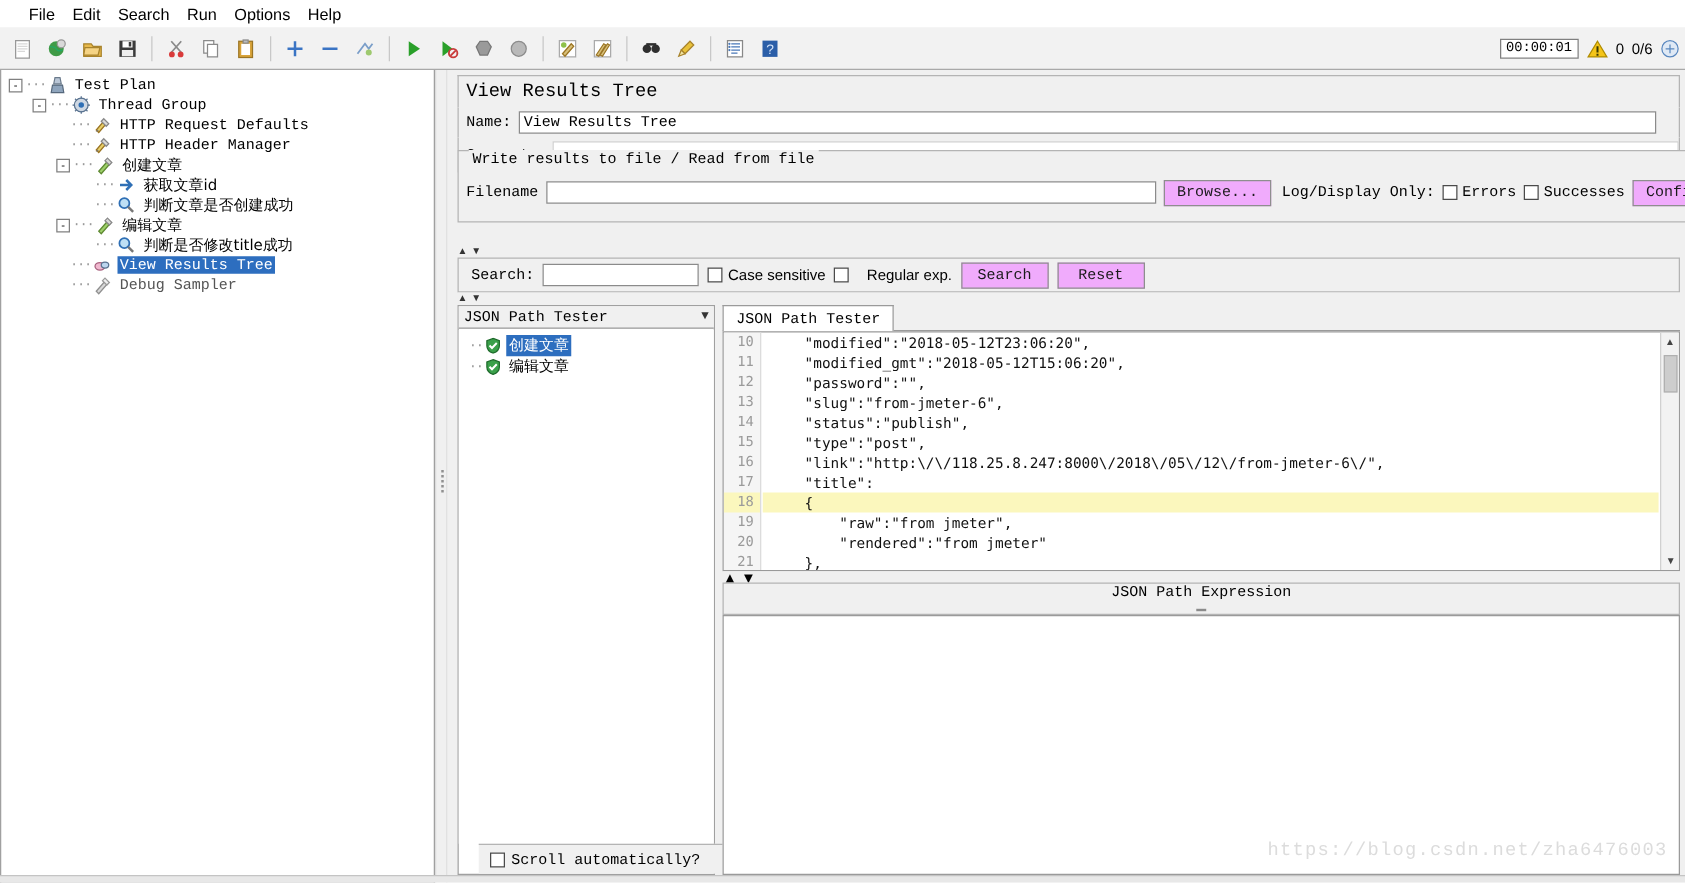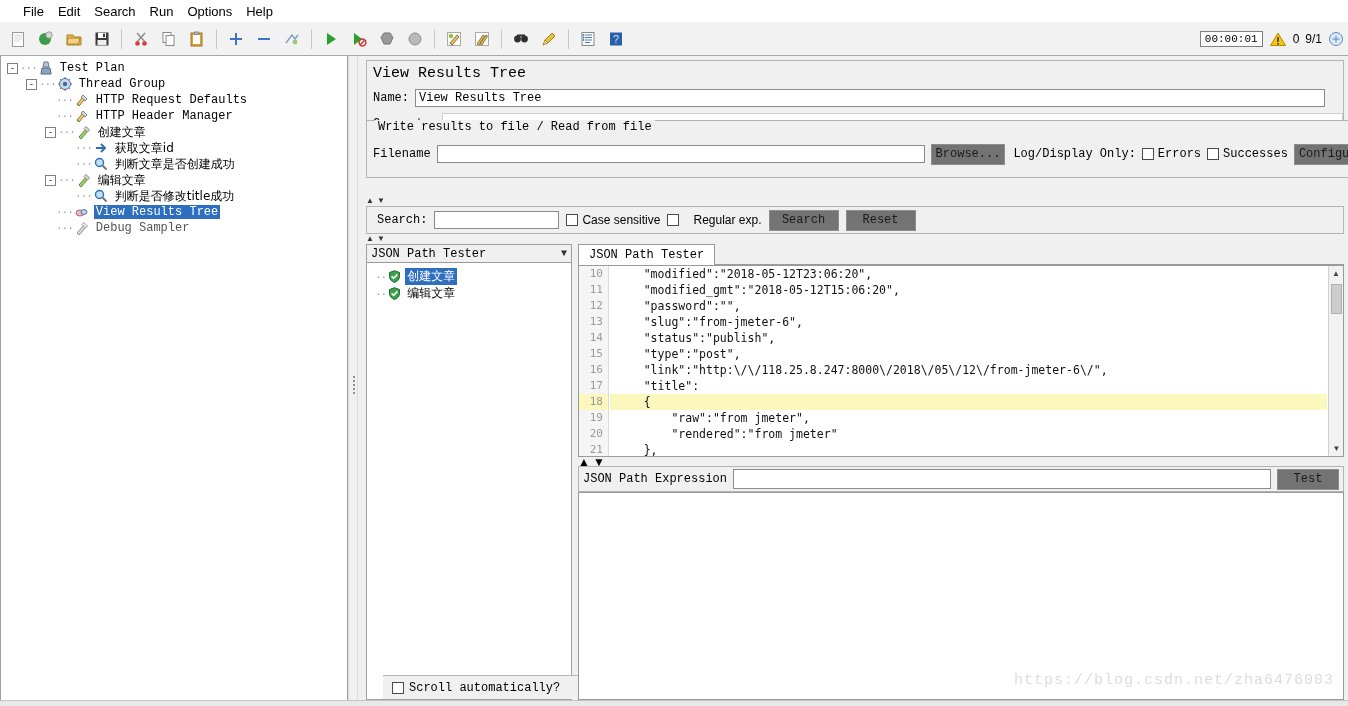--- a/index.html
+++ b/index.html
@@ -129,23 +129,23 @@
   .group-file {
     position:absolute; left:8px; top:64px; width:1138px; height:58px;
     border:1px solid #b4b4b4; background:#f0f0f0;
   }
   .group-file .legend {
     position:absolute; left:8px; top:-1px; font-family:"Liberation Mono", monospace; font-size:12px;
     background:#f0f0f0; padding:0 3px;
   }
   .filerow { position:absolute; left:6px; top:22px; right:4px; height:22px; display:flex; align-items:center; gap:6px; }
   .btn {
-    background:#737373; border:1px solid #8e8e8e;
+    background:#f0abfc; border:1px solid #8e8e8e;
     font-family:"Liberation Mono", monospace; font-size:12px;
-    padding:2px 4px; height:21px; display:inline-flex; align-items:center; justify-content:center;
+    padding:2px 10px; height:21px; display:inline-flex; align-items:center; justify-content:center;
     color:#1a1a1a;
   }
   .cbx { width:12px; height:12px; border:1px solid #4a4a4a; background:#fff; display:inline-block; flex:0 0 auto; }
   .chk-wrap { display:inline-flex; align-items:center; gap:4px; }
 
   .splith { position:absolute; height:9px; background:#f0f0f0; display:flex; align-items:center; }
   .splith .ar { font-size:8px; color:#333; line-height:8px; }
 
   .searchbar {
     position:absolute; left:8px; top:150px; width:978px; height:28px;
@@ -209,21 +209,21 @@
     background:#f2f2f2; border-left:1px solid #d0d0d0;
   }
   .vscroll .arw { height:15px; display:flex; align-items:center; justify-content:center; font-size:8px; color:#444; }
   .vscroll .thumb { position:absolute; left:2px; top:18px; width:11px; height:30px; background:#cdcdcd; border:1px solid #b0b0b0; }
 
   .hsplit2 { position:absolute; left:0; top:213px; width:766px; height:9px; background:#f0f0f0; display:flex; align-items:center; }
 
   .expr-row {
     position:absolute; left:0; top:222px; width:766px; height:26px;
     background:#f0f0f0; border:1px solid #b4b4b4;
-    display:flex; align-items:center; gap:6px; padding:0 4px;
+    display:flex; align-items:center; gap:6px; padding:0 4px;flex-direction:column;
   }
   .result-box {
     position:absolute; left:0; top:248px; width:766px; height:208px;
     background:#ffffff; border:1px solid #9a9a9a;
   }
 
   .watermark {
     position:absolute; left:1014px; top:672px;
     font-family:"Liberation Mono", monospace; font-size:15px;
     color:#dcdcdc; letter-spacing:1px; white-space:nowrap;
@@ -382,21 +382,21 @@
     <div class="tb-spacer"></div>
 
     <div class="status-group">
       <div class="timer-box">00:00:01</div>
       <svg width="18" height="16" viewBox="0 0 18 16">
           <polygon points="9,2 16.5,14.5 1.5,14.5" fill="#f5c518" stroke="#b08c00"></polygon>
           <rect x="8.2" y="6" width="1.6" height="5" fill="#3a3a00"></rect>
           <rect x="8.2" y="12" width="1.6" height="1.6" fill="#3a3a00"></rect>
         </svg>
       <span class="warn-count">0</span>
-      <span class="thread-count">9/1</span>
+      <span class="thread-count">0/6</span>
       <svg width="16" height="16" viewBox="0 0 16 16">
           <circle cx="8" cy="8" r="6.5" fill="#dfe9f5" stroke="#5a88bf"></circle>
           <path d="M4.5 8h7M8 4.5v7" stroke="#5a88bf"></path>
         </svg>
     </div>
   </div>
 
   <div class="tree-panel">
     <div class="tree" id="tree-root">
         <div class="trow">

